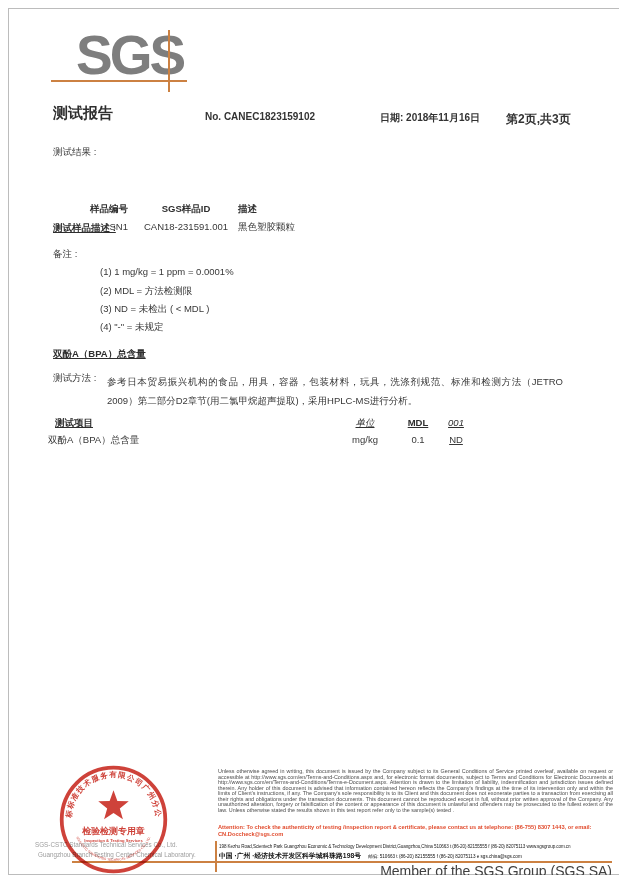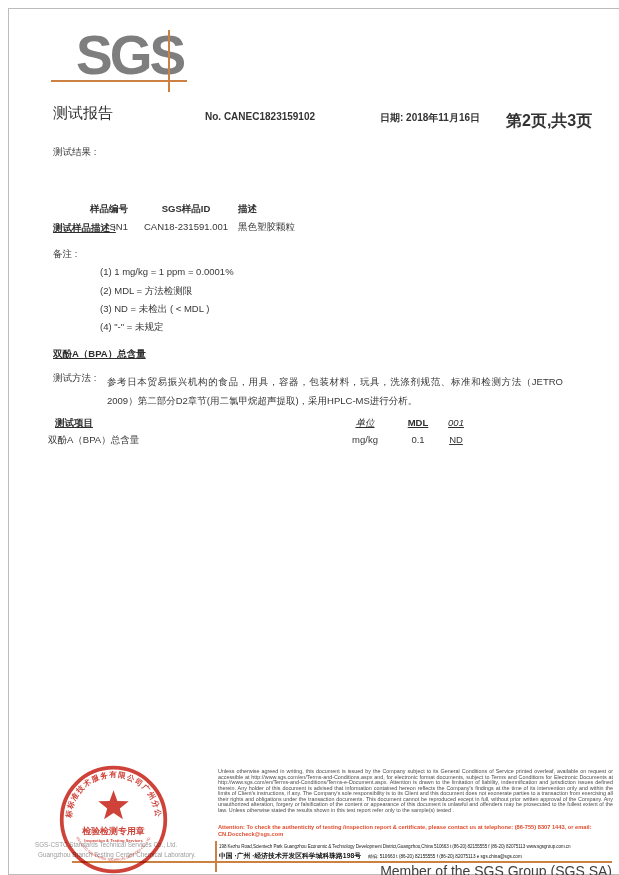--- a/index.html
+++ b/index.html
@@ -7,24 +7,24 @@
     position:relative;width:619px;height:875px;background:#fff;overflow:hidden;
     font-family:"Liberation Sans","DejaVu Sans",sans-serif;color:#3a3a3a;padding-left:48px;
   }
   .frame{position:absolute;left:8px;top:8px;right:7px;bottom:0;border:1px solid #bcbcbc;pointer-events:none;}
   
   .logo-text{position:absolute;left:76px;top:30px;font-size:55px;line-height:50px;font-weight:800;
     letter-spacing:-3px;color:#7e7e7e;}
   .logo-hline{position:absolute;left:51px;top:80px;width:136px;height:2px;background:#cc8142;}
   .logo-vline{position:absolute;left:168px;top:30px;width:2px;height:62px;background:#cc8142;}
   
-  .hdr-title{position:absolute;left:53px;top:104px;font-size:15px;font-weight:normal;color:#2e2e2e;text-align:right;}
+  .hdr-title{position:absolute;left:53px;top:104px;font-size:15px;font-weight:bold;color:#2e2e2e;text-align:right;}
   .hdr-no{position:absolute;left:205px;top:111px;font-size:10px;font-weight:600;color:#333;}
   .hdr-date{position:absolute;left:380px;top:111px;font-size:10px;font-weight:600;color:#333;}
-  .hdr-page{position:absolute;left:506px;top:111px;font-size:16px;font-weight:600;color:#333;}
+  .hdr-page{position:absolute;left:506px;top:111px;font-size:12px;font-weight:600;color:#333;}
   .body-txt{font-size:9.5px;color:#383838;}
   .results-label{position:absolute;left:53px;top:146px;}
   .sample-heading{position:absolute;left:53px;top:178px;font-weight:bold;text-decoration:underline;color:#2e2e2e;margin-top:44px;}
   
   .s-hdr{font-weight:bold;color:#2e2e2e;}
   .s-c1{position:absolute;left:56px;width:72px;text-align:right;}
   .s-c2{position:absolute;left:128px;width:116px;text-align:center;}
   .s-c3{position:absolute;left:238px;}
   .row-h{top:203px;} .row-v{top:221px;}
   .notes-label{position:absolute;left:53px;top:248px;}

